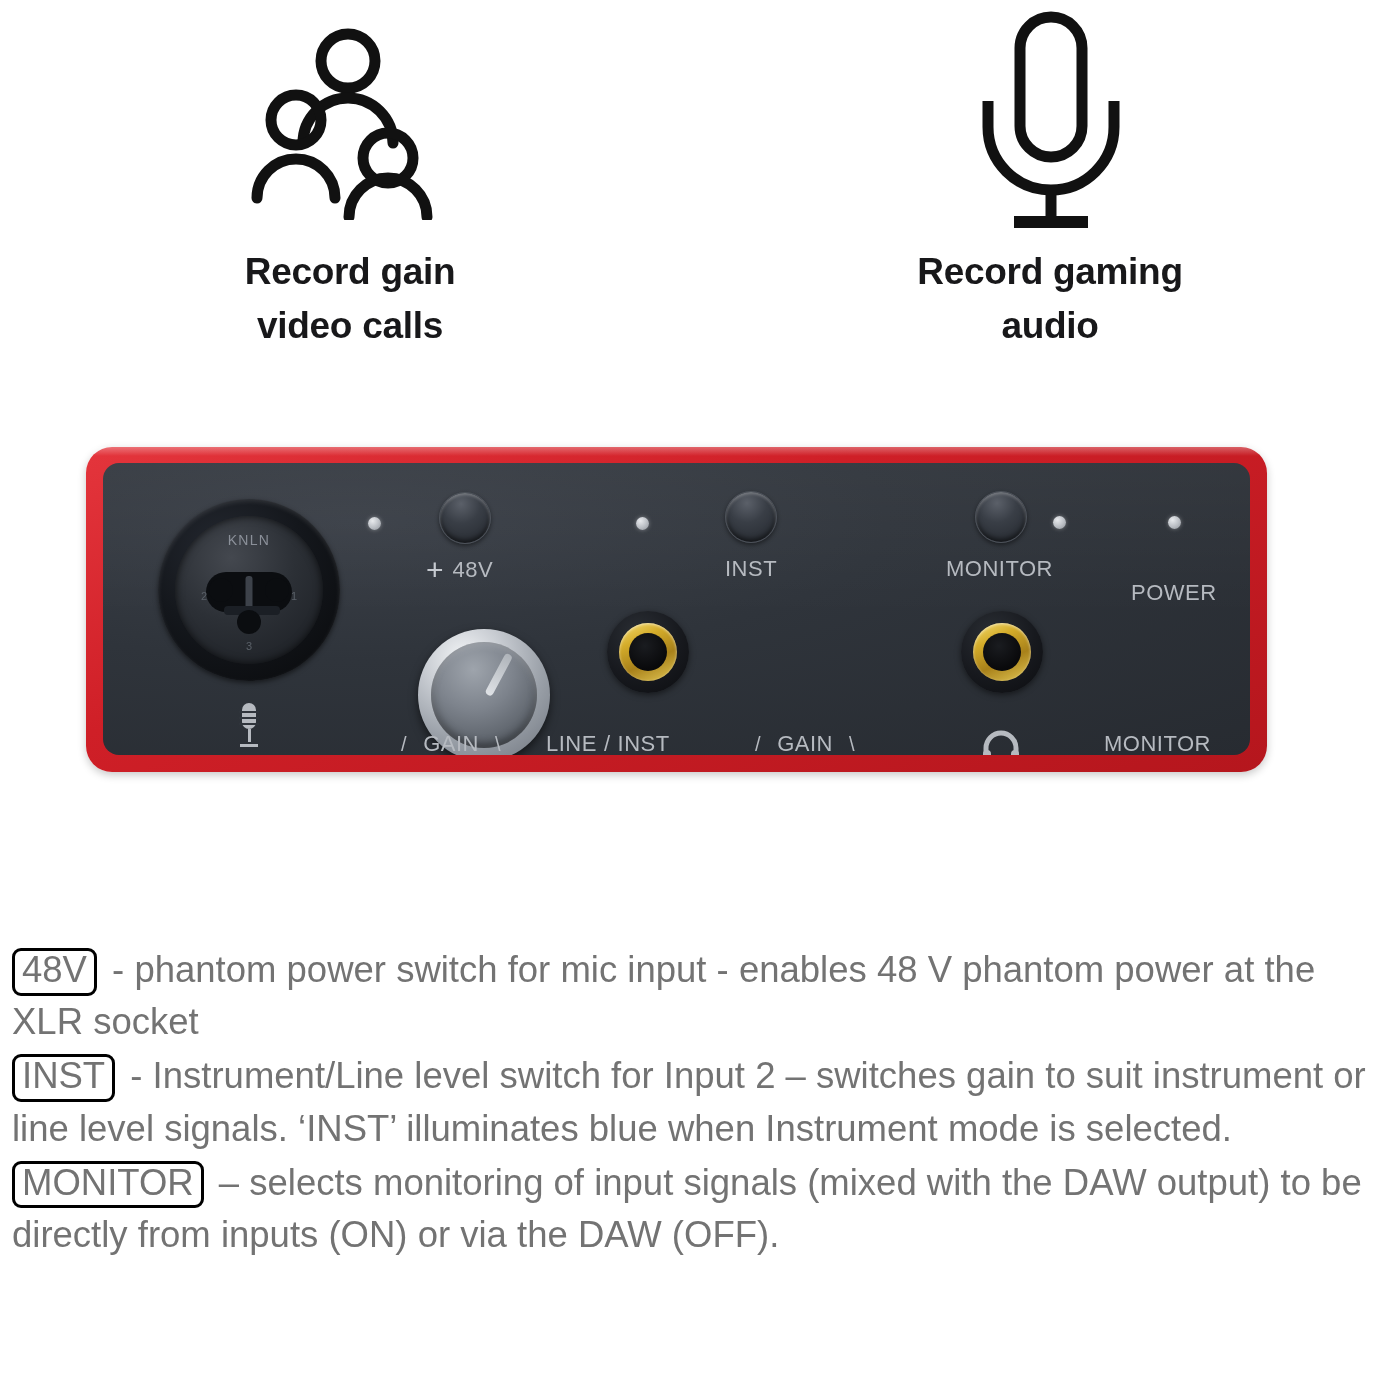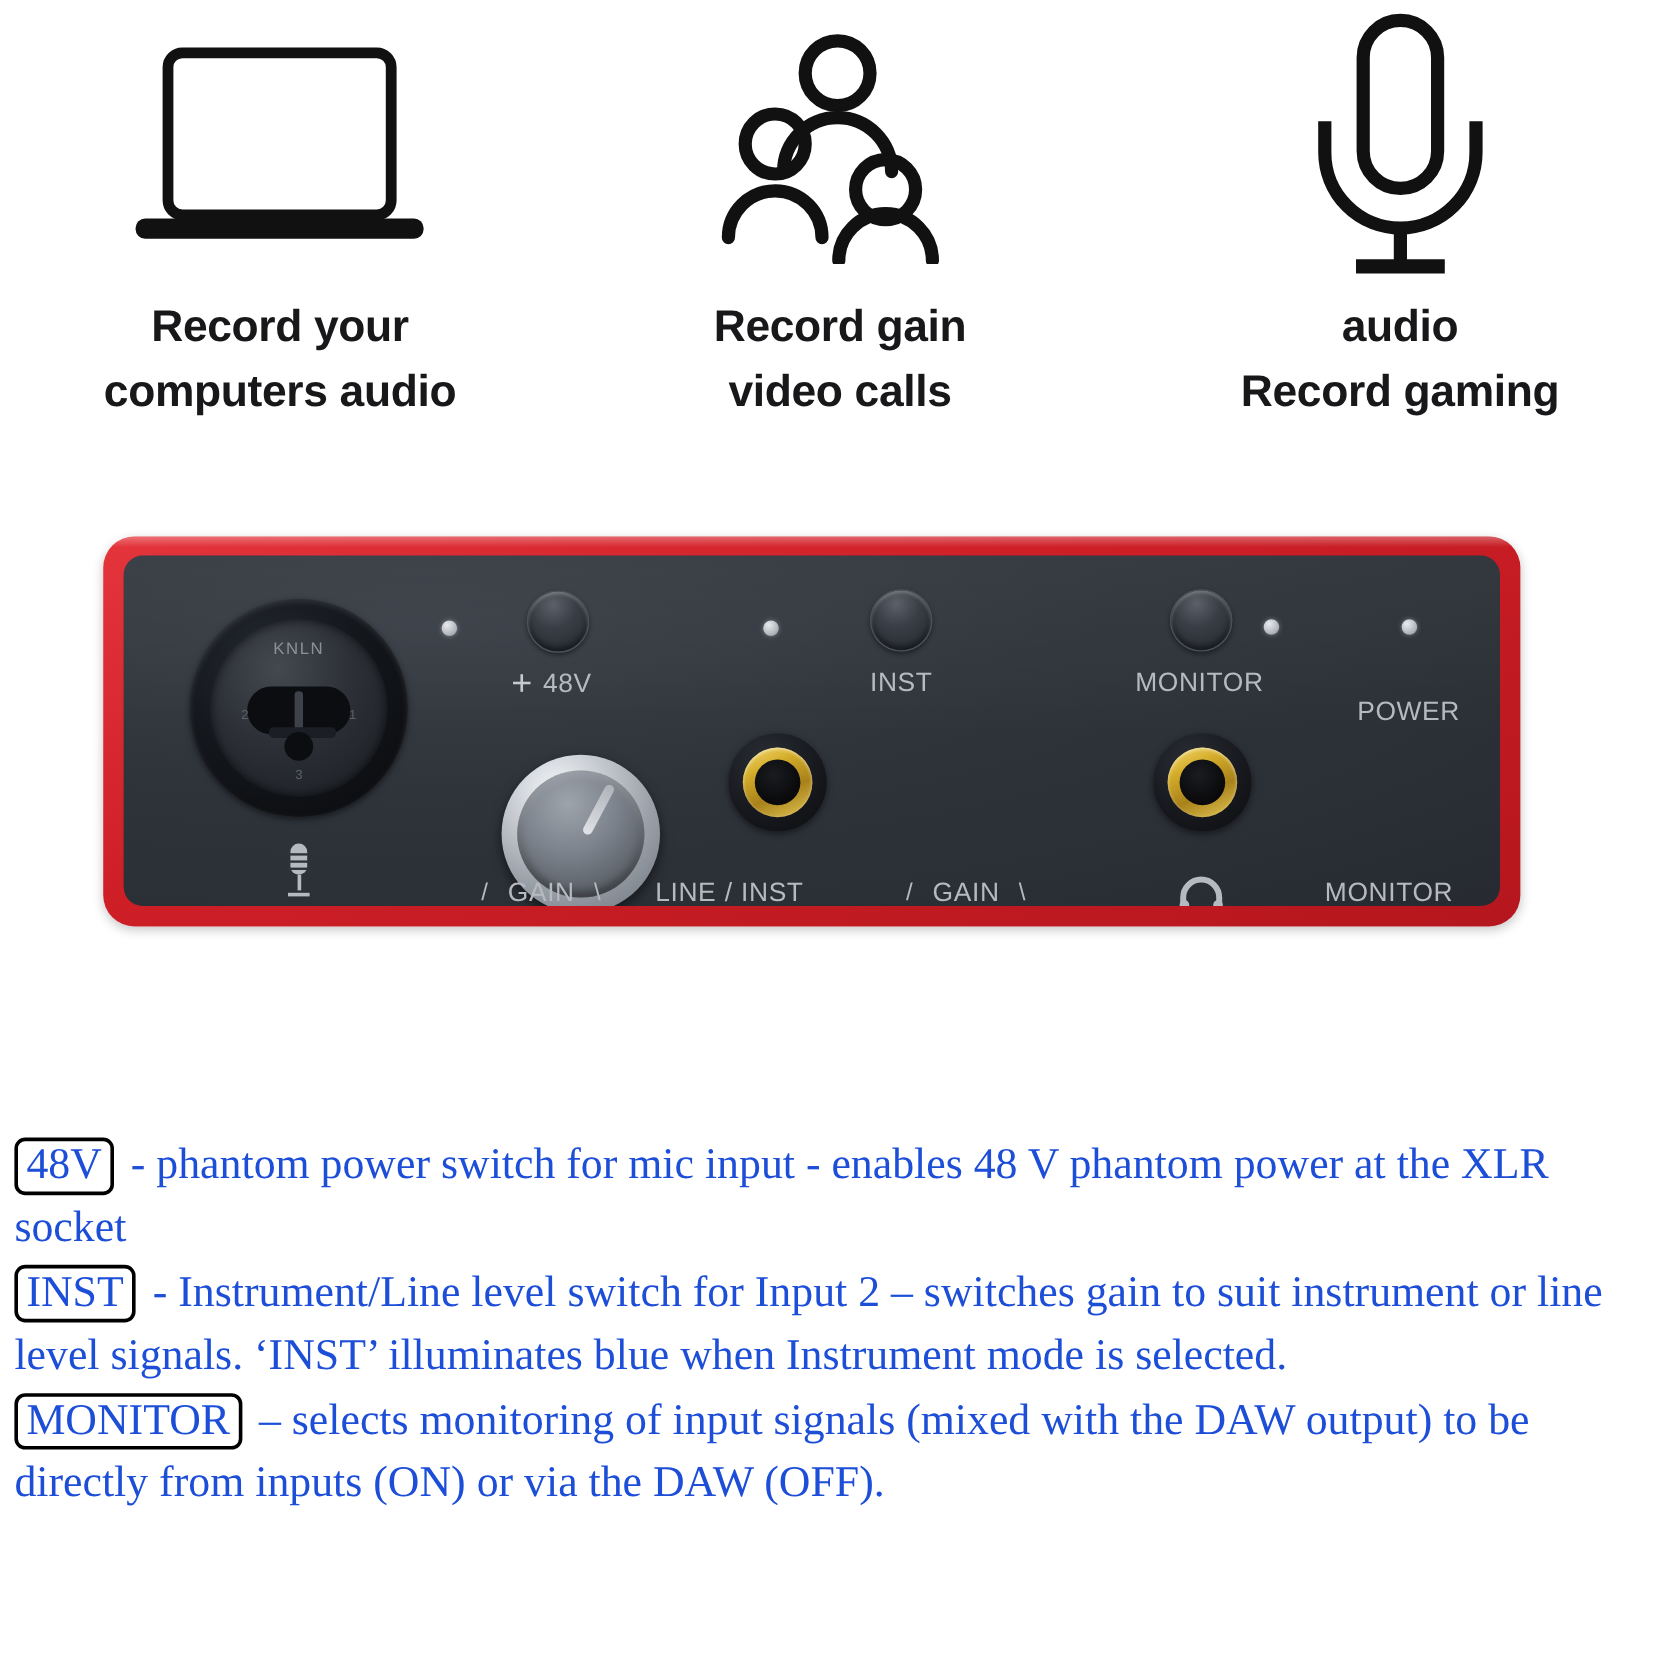--- a/index.html
+++ b/index.html
@@ -288,22 +288,22 @@
   }
 
   
   .desc {
     position: absolute;
     left: 12px;
     top: 944px;
     width: 1376px;
     font-size: 36.5px;
     line-height: 1.43;
-    color: #1d4ed8;
-    font-family: Liberation Serif, serif;
+    color: #737373;
+    font-family: Liberation Sans, sans-serif;
   }
   .desc p {
     margin: 0 0 2px 0;
     text-indent: 0;
   }
   .tag {
     display: inline-block;
     border: 3px solid #000000;
     border-radius: 9px;
     padding: 0px 7px 3px 7px;
@@ -311,32 +311,20 @@
     line-height: 1.06;
     margin-right: 5px;
     vertical-align: baseline;
   }
 </style>
 </head>
 <body>
 
 <div class="features">
 
-  <div class="feature">
-    <div class="feature-icon">
-      <svg width="260" height="185" viewBox="0 0 260 185" aria-hidden="true">
-        <rect x="37" y="14" width="186" height="135" rx="12" ry="12" fill="none" stroke="#111111" stroke-width="9"></rect>
-        <rect x="10" y="152" width="240" height="17" rx="8" ry="8" fill="#111111"></rect>
-      </svg>
-    </div>
-    <div class="feature-caption">
-      <div>Record your</div>
-      <div>computers audio</div>
-    </div>
-  </div>
 
   <div class="feature">
     <div class="feature-icon">
       <svg width="215" height="195" viewBox="0 0 215 195" aria-hidden="true">
         <g fill="none" stroke="#111111" stroke-width="11" stroke-linecap="round">
           <circle cx="105" cy="36" r="27"></circle>
           <path d="M60 118 A45 45 0 0 1 150 118"></path>
           <circle cx="53" cy="95" r="25"></circle>
           <path d="M14 173 A39 39 0 0 1 92 173"></path>
           <circle cx="145" cy="133" r="25"></circle>
@@ -355,22 +343,22 @@
       <svg width="185" height="228" viewBox="0 0 185 228" aria-hidden="true">
         <g fill="none" stroke="#111111" stroke-width="11" stroke-linecap="butt">
           <rect x="62" y="8" width="62" height="140" rx="31" ry="31"></rect>
           <path d="M30 92 L30 118 A63 63 0 0 0 156 118 L156 92"></path>
           <line x1="93" y1="182" x2="93" y2="208"></line>
           <line x1="56" y1="213" x2="130" y2="213" stroke-width="12"></line>
         </g>
       </svg>
     </div>
     <div class="feature-caption">
+      <div>Record gaming</div>
       <div>audio</div>
-      <div>Record gaming</div>
     </div>
   </div>
 
 </div>
 
 <div class="device-wrap">
   <div class="device-bezel"></div>
   <div class="device-panel">
 
     <div class="ctrl xlr-outer">

